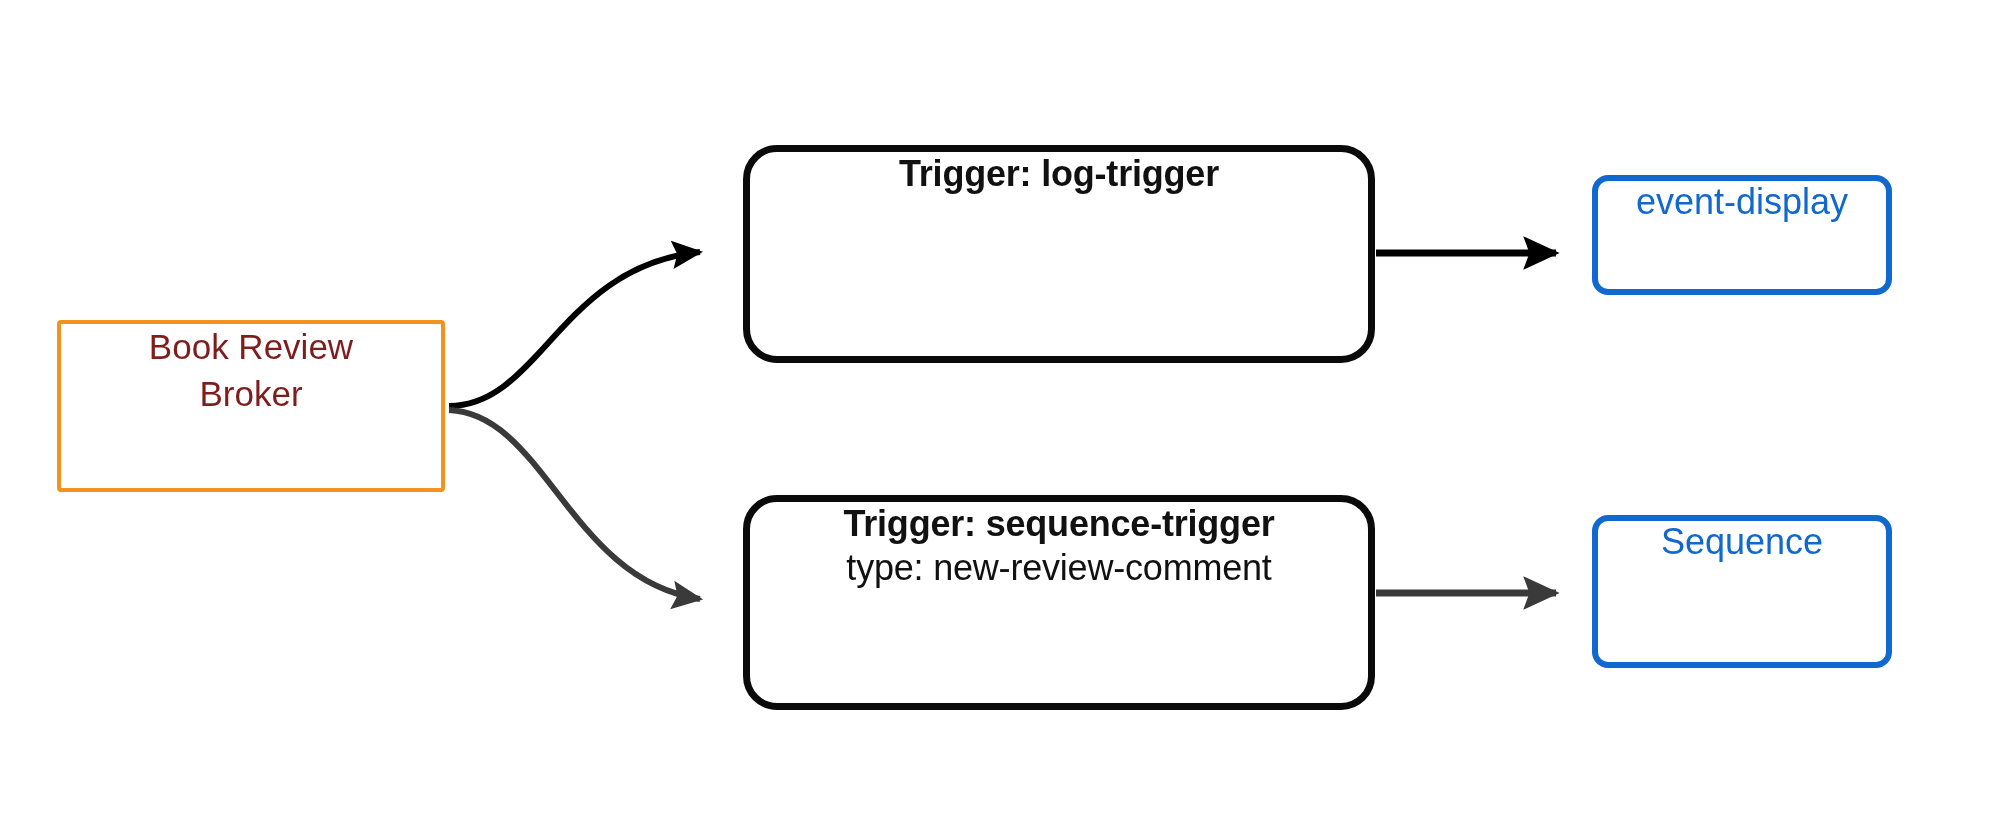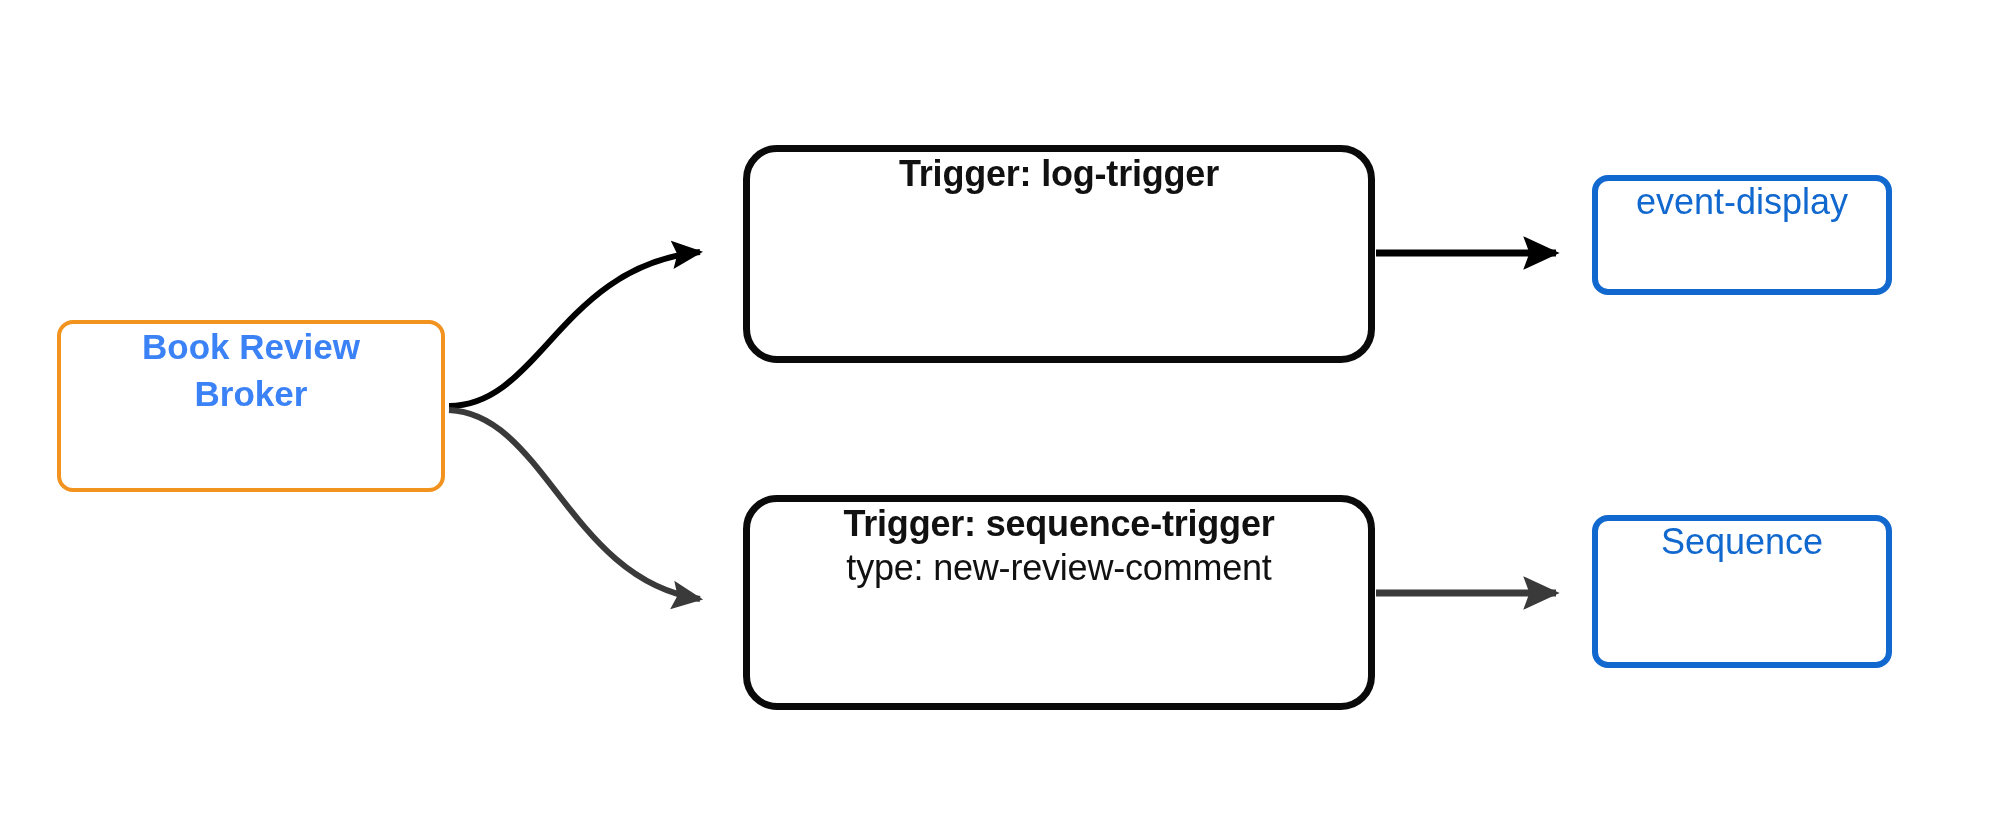--- a/index.html
+++ b/index.html
@@ -31,25 +31,25 @@
     box-sizing: border-box;
     display: flex;
     flex-direction: column;
     align-items: center;
     background: #ffffff;
     text-align: center;
   }
   
   .node-broker {
     border: 4px solid #f2931f;
-    border-radius: 16px;
-    color: #3b82f6;
+    border-radius: 4px;
+    color: #7f1d1d;
     font-size: 35px;
     line-height: 1.33;
-    font-weight: 700;
+    font-weight: 400;
   }
   
   .node-trigger {
     border: 7px solid #0a0a0a;
     border-radius: 34px;
     color: #111111;
   }
   .node-trigger .line-1 {
     font-size: 36px;
     font-weight: bold;

